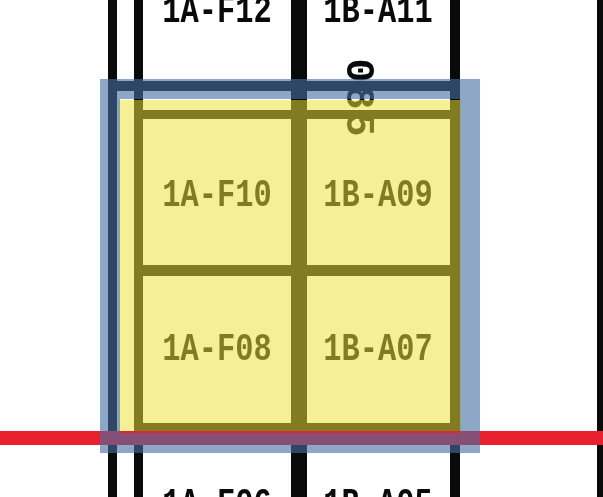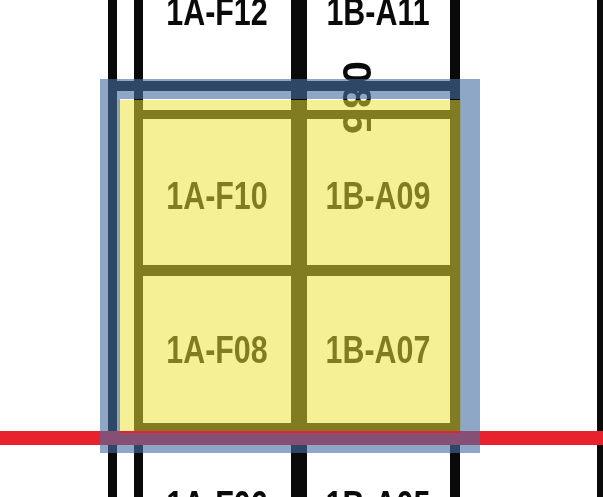--- a/index.html
+++ b/index.html
@@ -1,21 +1,21 @@
 <!DOCTYPE html>
 <html><head>
 <meta charset="utf-8">
 <style>
   html,body{margin:0;padding:0;background:#ffffff;}
   #map-canvas{
     position:relative;
     width:603px;height:497px;
     overflow:hidden;
     background:#ffffff;
-    font-family:Liberation Sans, sans-serif;
+    font-family:Liberation Mono, monospace;
   }
   .vline,.hline{position:absolute;background:#0a0a0a;}
   
   #v1{left:108px;top:0;width:9px;height:497px;}
   #v2{left:134px;top:0;width:9px;height:497px;}
   #v3{left:291px;top:0;width:16px;height:497px;}
   #v4{left:450px;top:0;width:10px;height:497px;}
   #v5{left:597px;top:0;width:6px;height:497px;}
   
   #h1{left:108px;top:81px;width:352px;height:10px;}

